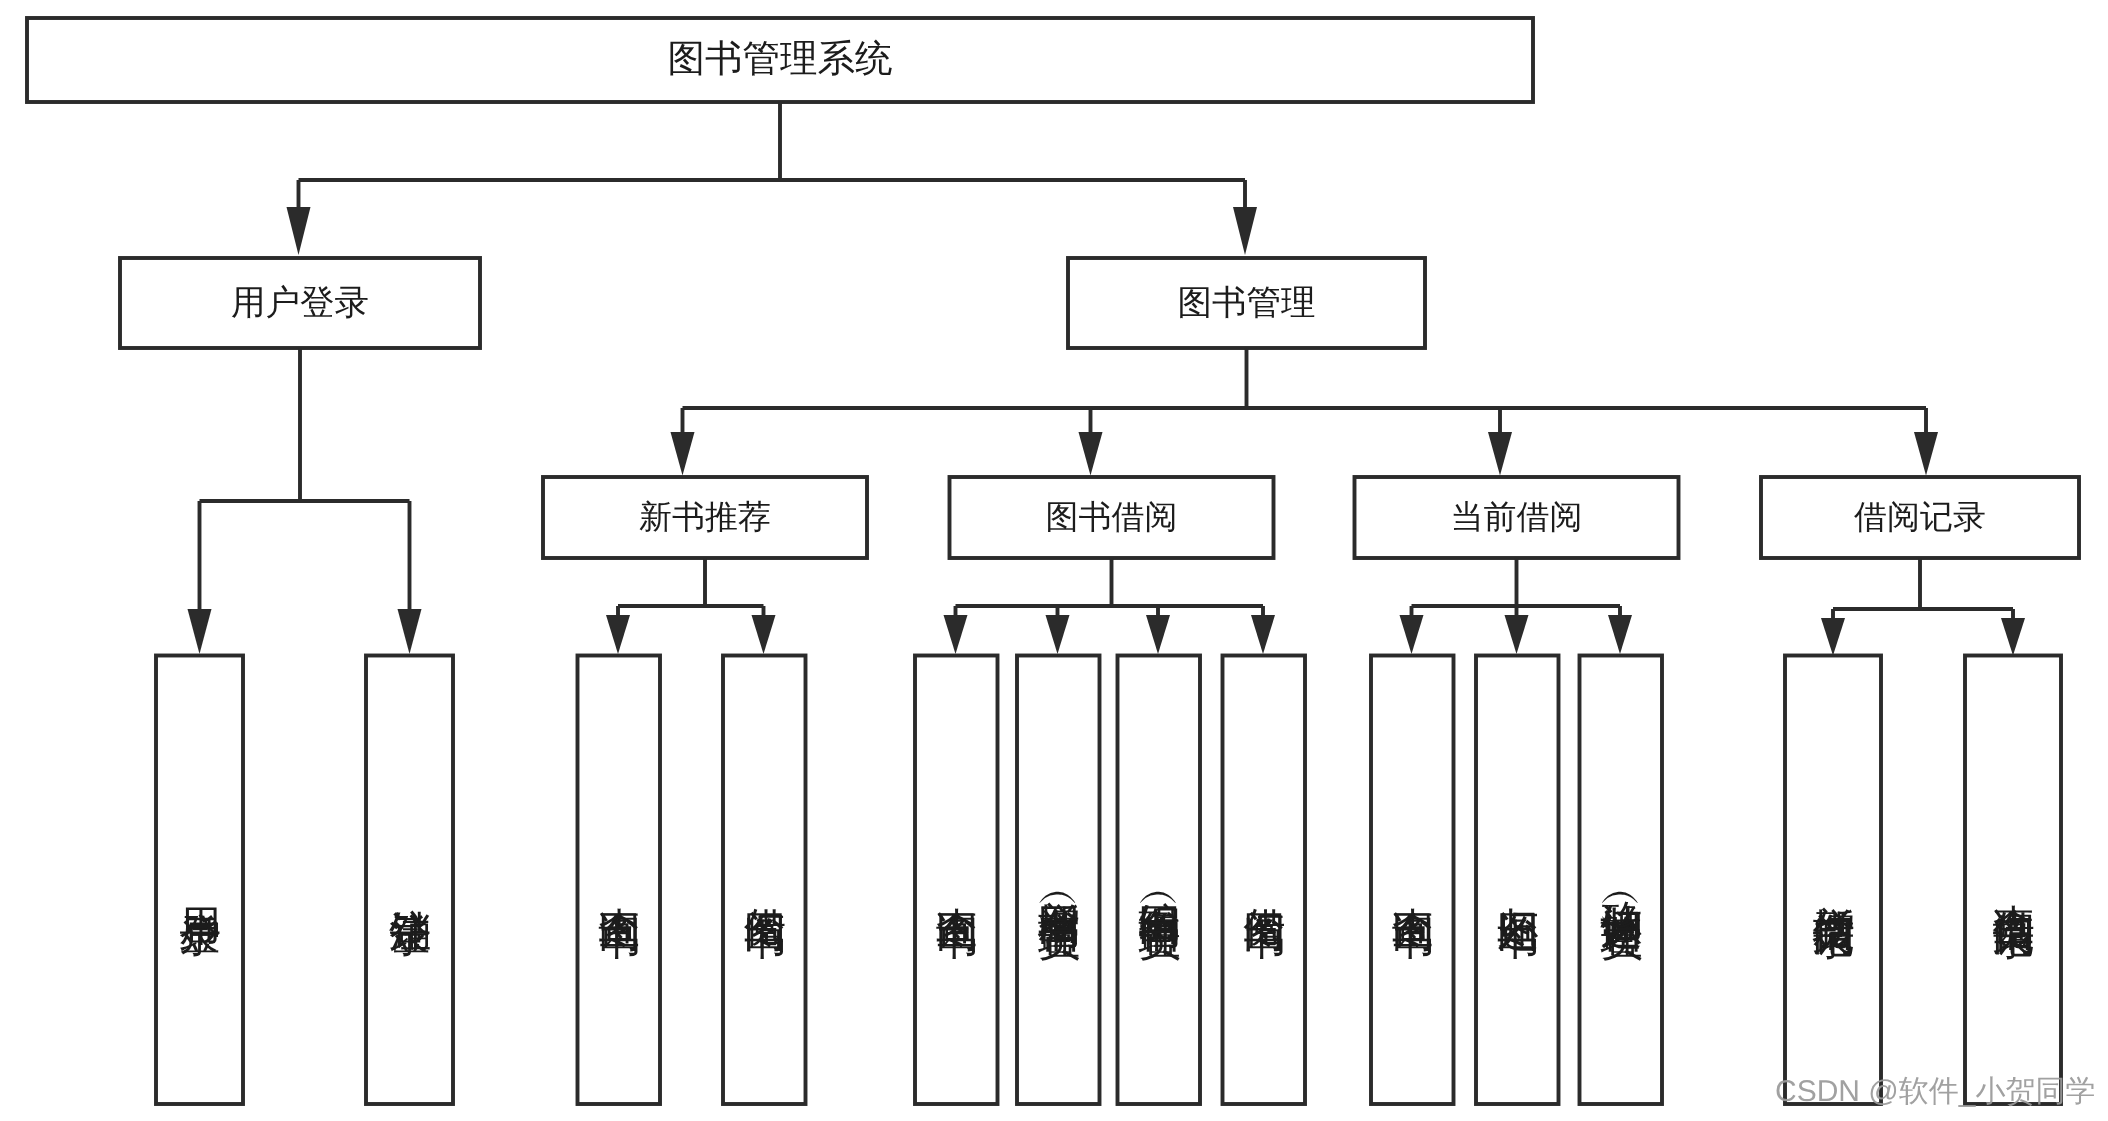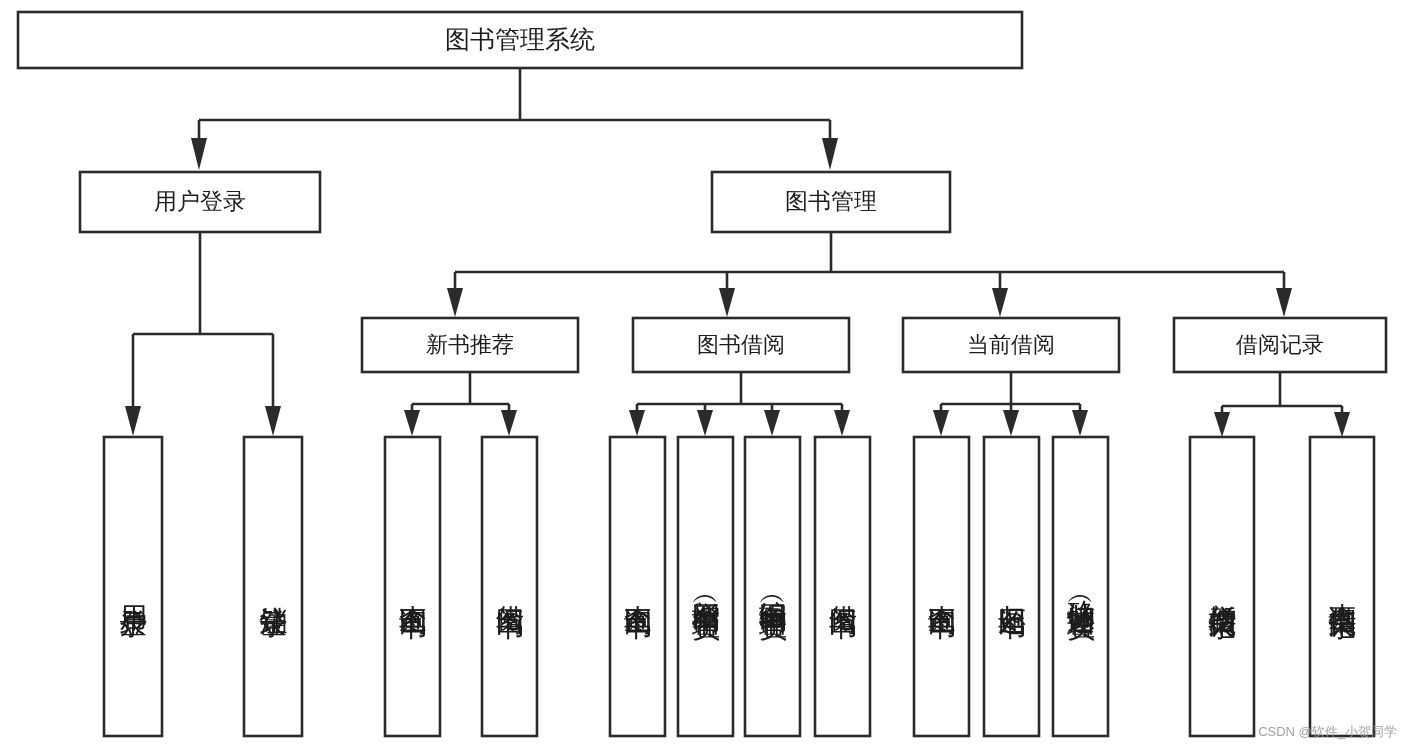--- a/index.html
+++ b/index.html
@@ -58,21 +58,21 @@
     letter-spacing: 0.07em;
     line-height: 1;
     white-space: nowrap;
     pointer-events: none;
   }
   .watermark {
     position: absolute;
     right: 8px;
     bottom: 6px;
     font-family: "Liberation Sans", "DejaVu Sans", sans-serif;
-    font-size: 13px;
+    font-size: 20px;
     color: #9a9a9a;
     opacity: 0.92;
     white-space: nowrap;
     pointer-events: none;
   }
 </style>
 </head>
 <body>
 
 <div id="stage">

